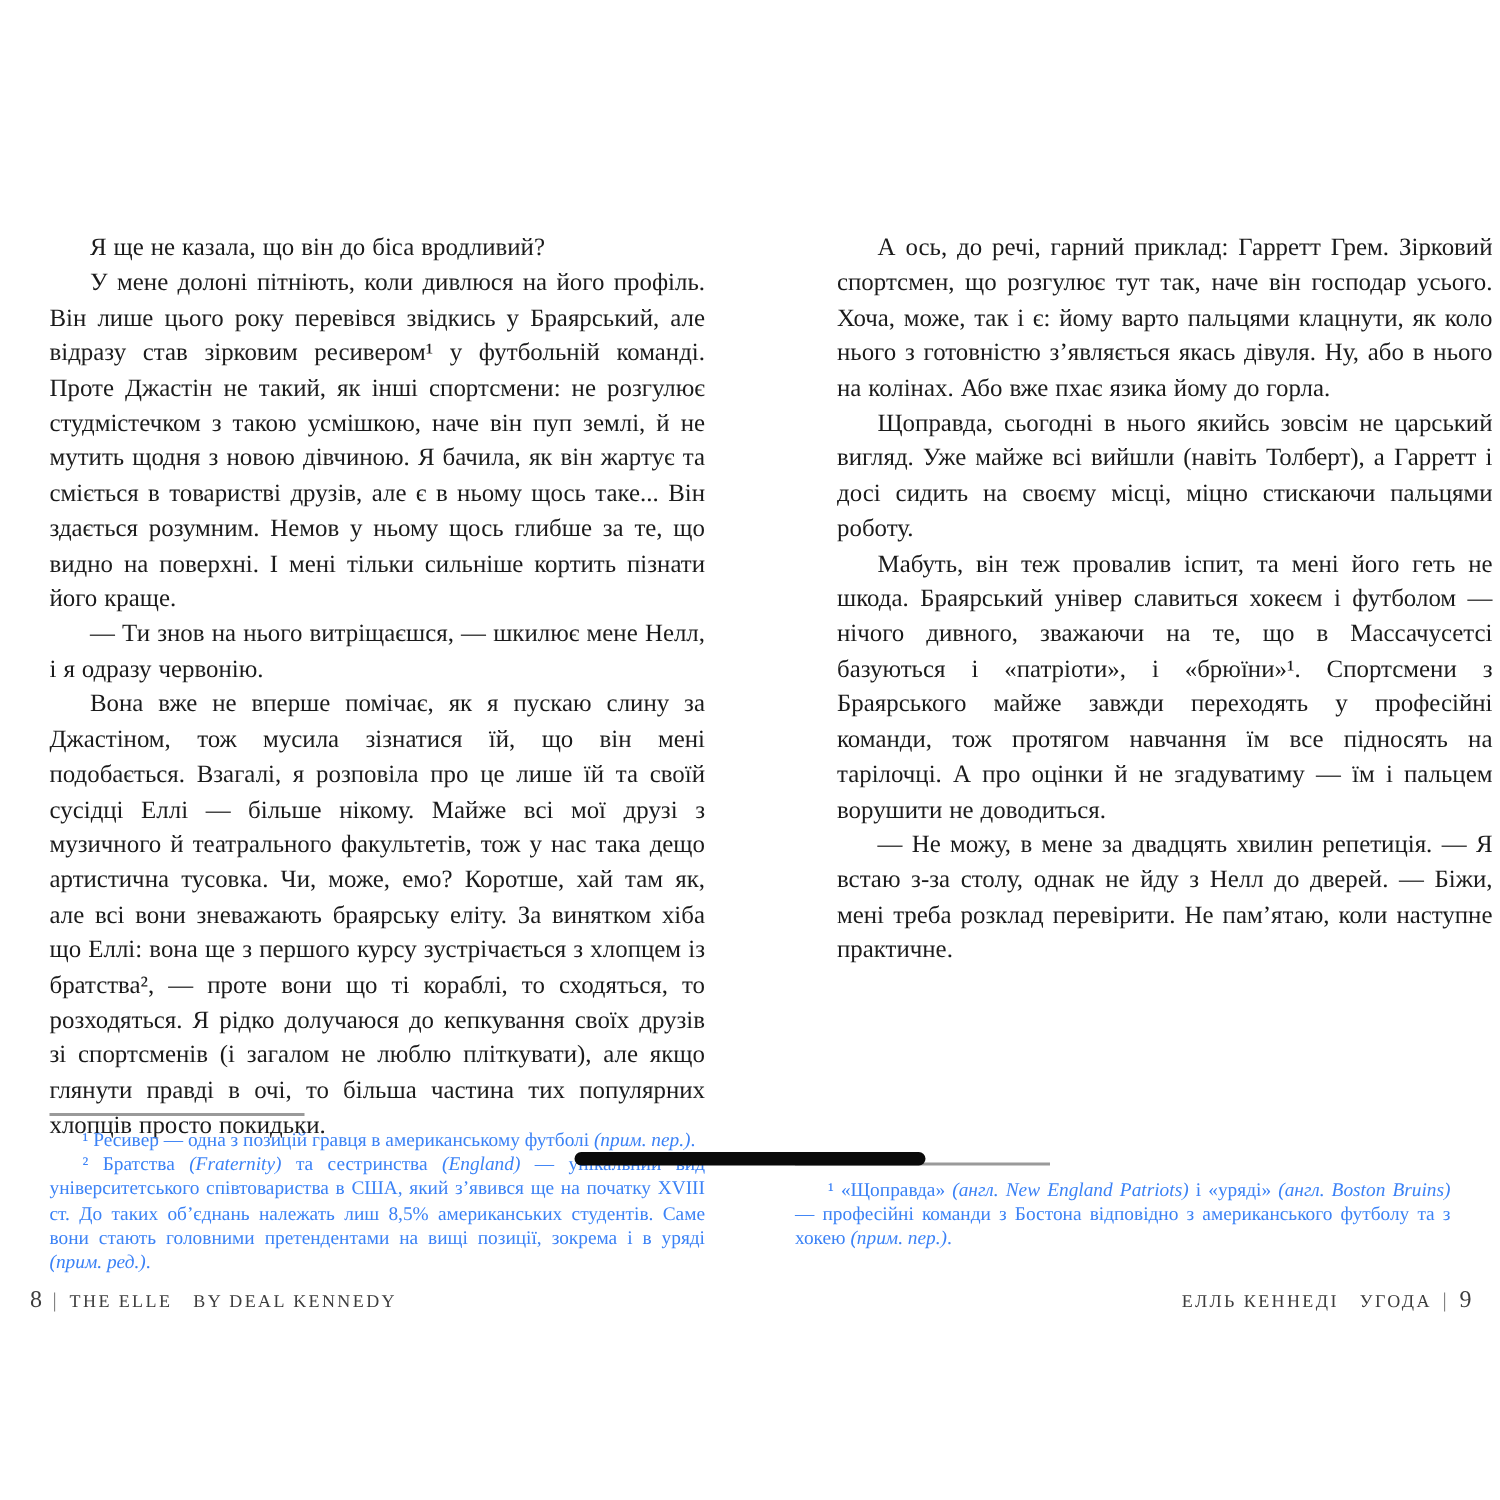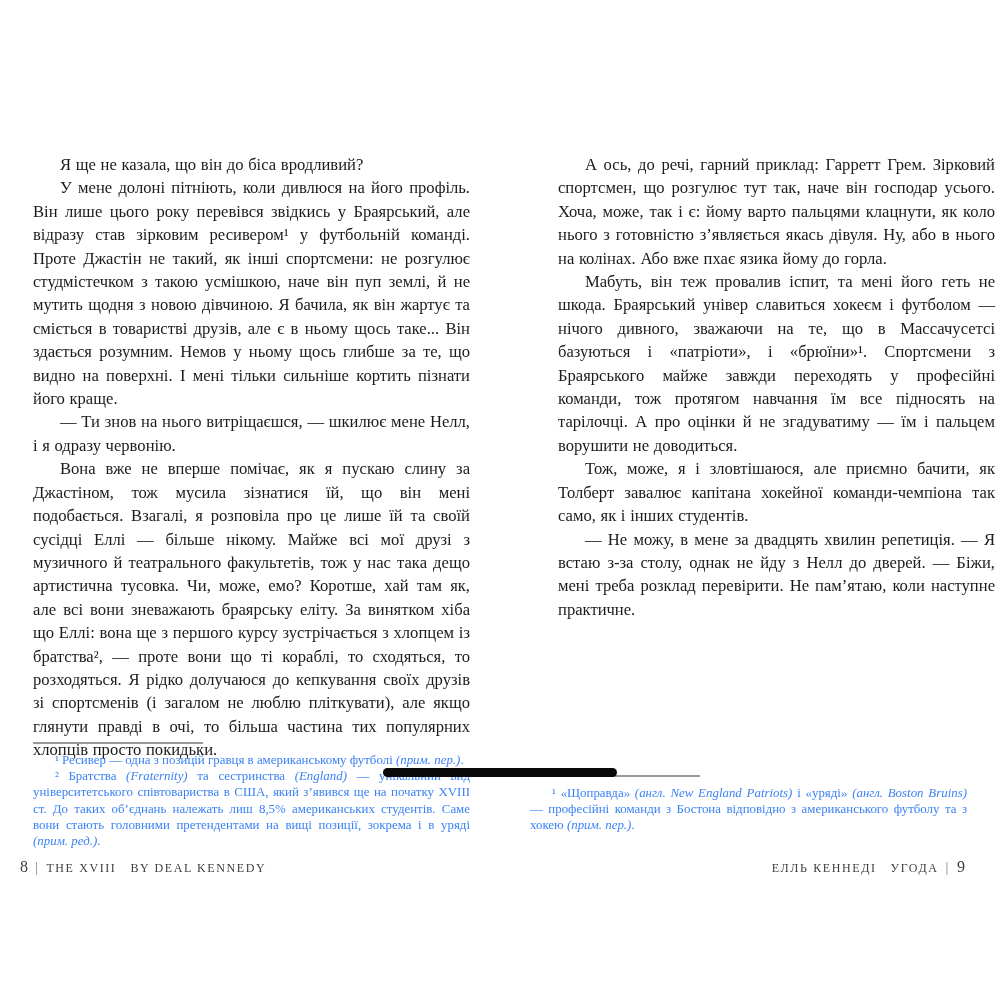--- a/index.html
+++ b/index.html
@@ -26,21 +26,21 @@
     margin:0; font-size:12.9px; line-height:16.2px;
     text-align:justify; text-indent:22px; color:#3b82f6;
   }
   p.fn i { font-style:italic; }
 
   .footer {
     position:absolute; top:858px; font-size:12px; letter-spacing:1.6px;
     color:#3d3d3d; white-space:nowrap;
   }
   .footer-left  { left:20px; }
-  .footer-right { right:35px; text-align:center; }
+  .footer-right { right:19px; text-align:center; }
   .footer .pagenum { font-size:16px; letter-spacing:0; color:#3d3d3d; }
   .footer .fsep { color:#7a7a7a; font-weight:normal; padding:0 7px; font-size:14px; }
   .footer .gap { display:inline-block; width:14px; }
 
   .home-indicator {
     position:absolute; left:50%; transform:translateX(-50%);
     bottom:3px; width:234px; height:9px; border-radius:5px; background:#0a0a0a;
   }
 </style>
 </head>
@@ -55,27 +55,27 @@
     <p class="para">Вона вже не вперше помічає, як я пускаю слину за Джастіном, тож мусила зізнатися їй, що він мені подобається. Взагалі, я розповіла про це лише їй та своїй сусідці Еллі — більше нікому. Майже всі мої друзі з музичного й театрального факультетів, тож у нас така дещо артистична тусовка. Чи, може, емо? Коротше, хай там як, але всі вони зневажають браярську еліту. За винятком хіба що Еллі: вона ще з першого курсу зустрічається з хлопцем із братства², — проте вони що ті кораблі, то сходяться, то розходяться. Я рідко долучаюся до кепкування своїх друзів зі спортсменів (і загалом не люблю пліткувати), але якщо глянути правді в очі, то більша частина тих популярних хлопців просто покидьки.</p>
   </div>
 
   <div class="fn-block fn-left">
     <div class="fn-rule"></div>
     <p class="fn"><span>¹ Ресивер — одна з позицій гравця в американському футболі </span><i>(прим. пер.)</i><span>.</span></p>
     <p class="fn"><span>² Братства </span><i>(Fraternity)</i><span> та сестринства </span><i>(England)</i><span> — унікальний вид університетського співтовариства в США, який з’явився ще на початку XVIII ст. До таких об’єднань належать лиш 8,5% американських студентів. Саме вони стають головними претендентами на вищі позиції, зокрема і в уряді </span><i>(прим. ред.)</i><span>.</span></p>
   </div>
 
   <div class="footer footer-left">
-    <span class="pagenum">8</span><span class="fsep">|</span><span>THE XVIII</span><span class="gap"></span><span>BY DEAL KENNEDY</span>
+    <span class="pagenum">8</span><span class="fsep">|</span><span>THE ELLE</span><span class="gap"></span><span>BY DEAL KENNEDY</span>
   </div>
 
   <div class="col col-right">
     <p class="para">А ось, до речі, гарний приклад: Гарретт Грем. Зірковий спортсмен, що розгулює тут так, наче він господар усього. Хоча, може, так і є: йому варто пальцями клацнути, як коло нього з готовністю з’являється якась дівуля. Ну, або в нього на колінах. Або вже пхає язика йому до горла.</p>
+    <p class="para">Щоправда, сьогодні в нього якийсь зовсім не царський вигляд. Уже майже всі вийшли (навіть Толберт), а Гарретт і досі сидить на своєму місці, міцно стискаючи пальцями роботу.</p>
     <p class="para">Мабуть, він теж провалив іспит, та мені його геть не шкода. Браярський універ славиться хокеєм і футболом — нічого дивного, зважаючи на те, що в Массачусетсі базуються і «патріоти», і «брюїни»¹. Спортсмени з Браярського майже завжди переходять у професійні команди, тож протягом навчання їм все підносять на тарілочці. А про оцінки й не згадуватиму — їм і пальцем ворушити не доводиться.</p>
-    <p class="para">Тож, може, я і зловтішаюся, але приємно бачити, як Толберт завалює капітана хокейної команди-чемпіона так само, як і інших студентів.</p>
     <p class="para">— Не можу, в мене за двадцять хвилин репетиція. — Я встаю з-за столу, однак не йду з Нелл до дверей. — Біжи, мені треба розклад перевірити. Не пам’ятаю, коли наступне практичне.</p>
   </div>
 
   <div class="fn-block fn-right">
     <div class="fn-rule"></div>
     <p class="fn"><span>¹ «Щоправда» </span><i>(англ. New England Patriots)</i><span> і «уряді» </span><i>(англ. Boston Bruins)</i><span> — професійні команди з Бостона відповідно з американського футболу та з хокею </span><i>(прим. пер.)</i><span>.</span></p>
   </div>
 
   <div class="footer footer-right">
     <span>ЕЛЛЬ КЕННЕДІ</span><span class="gap"></span><span>УГОДА</span><span class="fsep">|</span><span class="pagenum">9</span>

